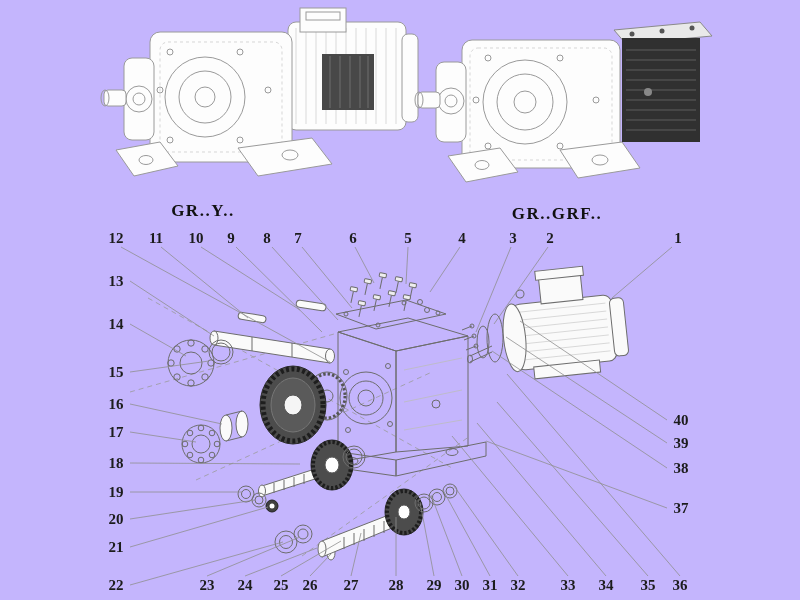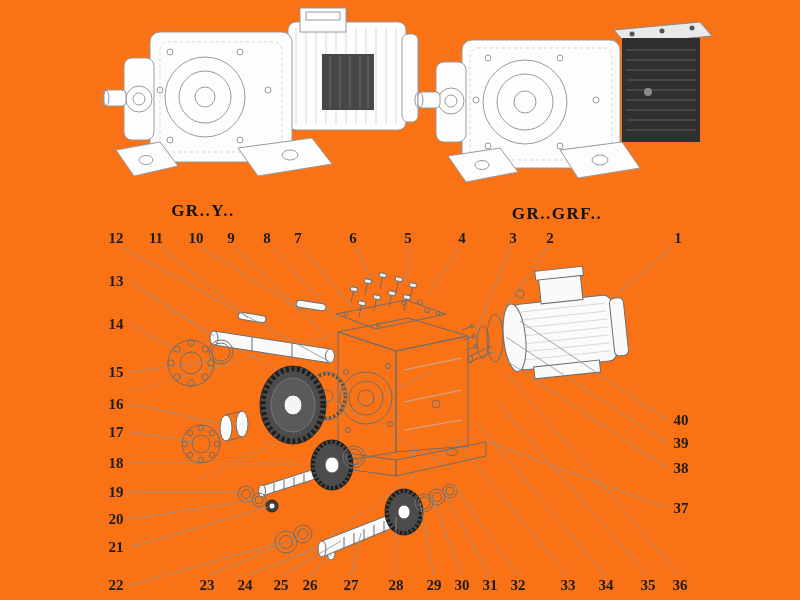--- a/index.html
+++ b/index.html
@@ -1,16 +1,16 @@
 <!DOCTYPE html>
 <html><head>
 <meta charset="utf-8">
 <style>
   html,body{margin:0;padding:0;background:#ffffff;}
-  .stage{position:relative;width:800px;height:600px;background:#f97316;overflow:hidden;
+  .stage{position:relative;width:800px;height:600px;background:#c4b5fd;overflow:hidden;
          font-family:"Liberation Serif",serif;}
   svg{position:absolute;left:0;top:0;}
   .callout{font:600 15px "Liberation Serif",serif;fill:#1c1c1c;text-anchor:middle;}
   .fig-label{font:700 17px "Liberation Serif",serif;fill:#111;letter-spacing:1.5px;text-anchor:middle;}
   .leader{stroke:#8f8f8f;stroke-width:0.8;fill:none;}
   .thin{stroke:#9a9a9a;stroke-width:1;fill:none;}
   .thinfill{stroke:#9a9a9a;stroke-width:1;fill:#fdfdfd;}
   .part{stroke:#6d6d6d;stroke-width:1;fill:none;}
   .partfill{stroke:#6d6d6d;stroke-width:1;fill:#fafafa;}
   .dash{stroke:#9a9a9a;stroke-width:0.8;fill:none;stroke-dasharray:5 4;}

